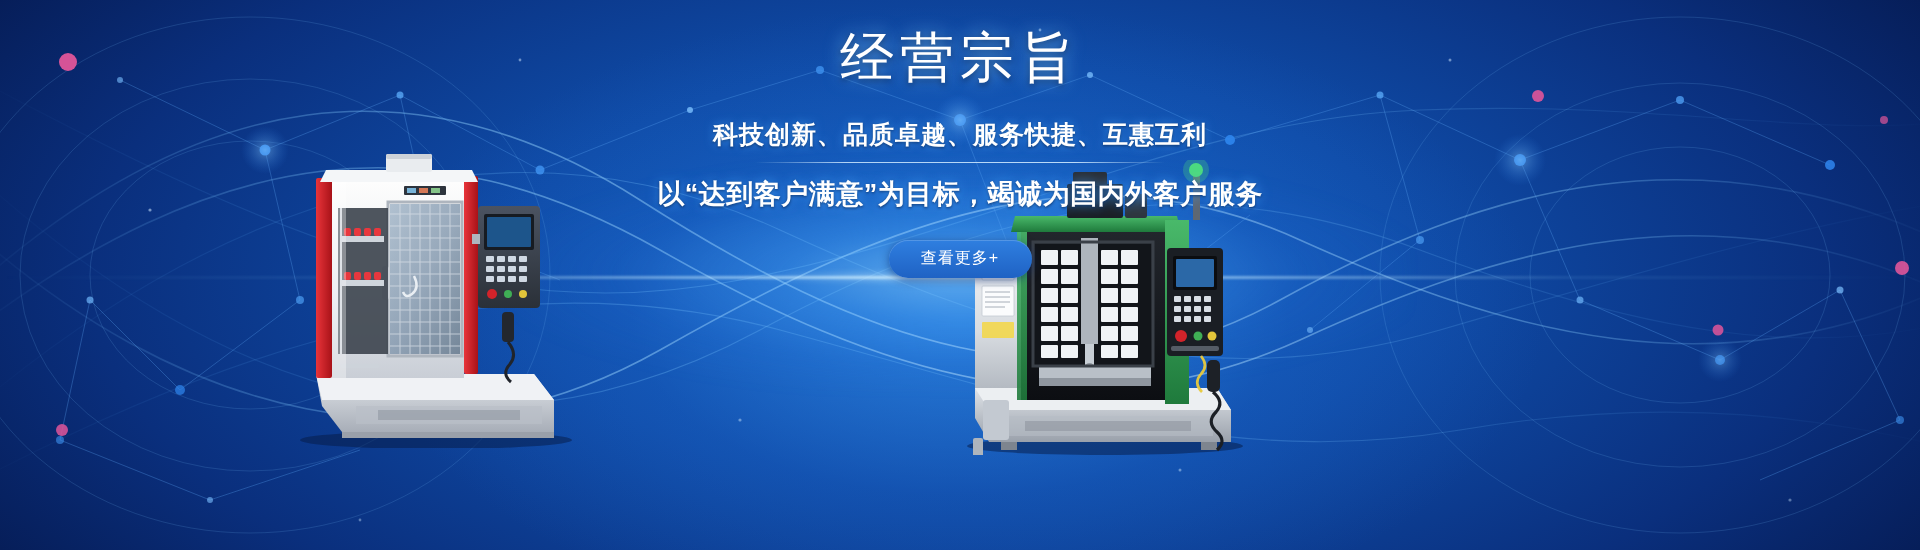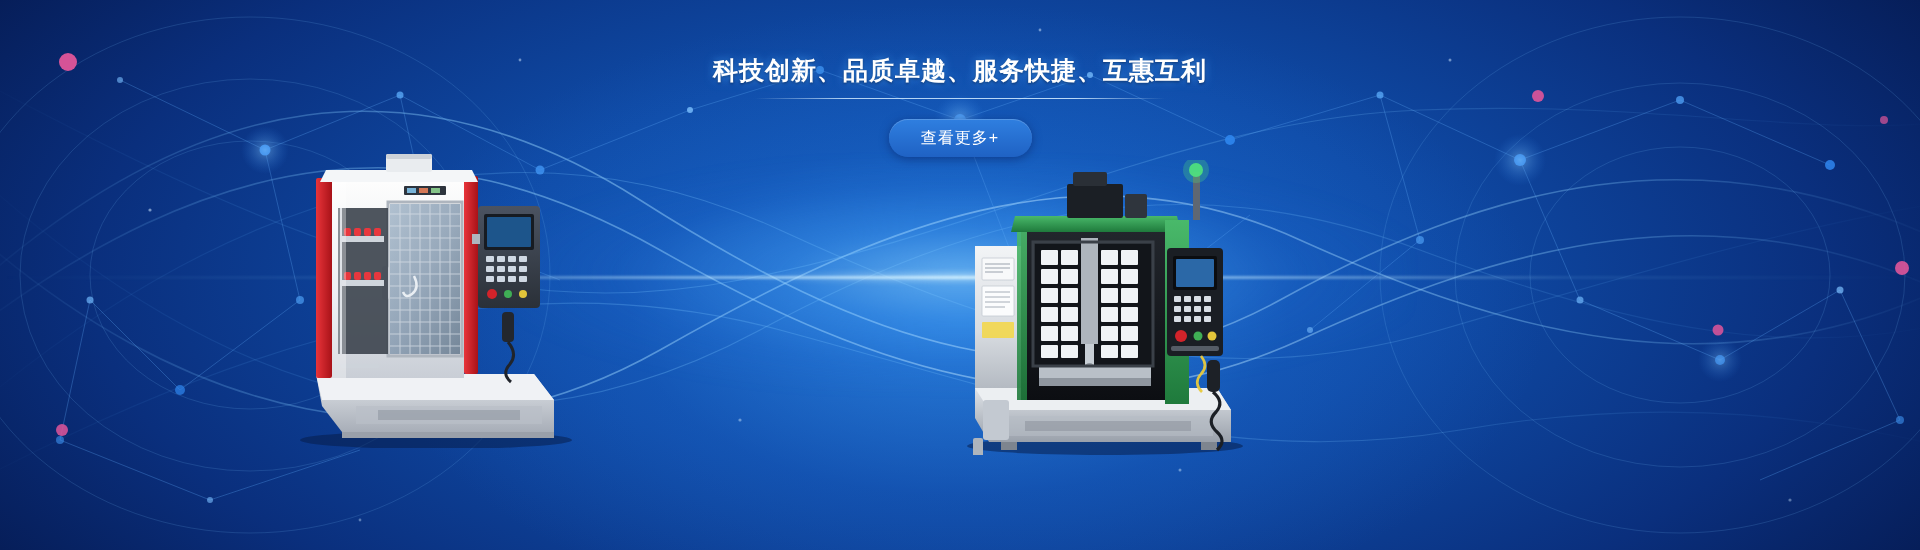--- a/index.html
+++ b/index.html
@@ -45,21 +45,21 @@
   }
   .divider{
     margin-top:11px;width:410px;height:1px;
     background:linear-gradient(90deg, rgba(190,225,255,0) 0%, rgba(205,232,255,0.85) 22%, rgba(205,232,255,0.9) 78%, rgba(190,225,255,0) 100%);
   }
   .tagline{
     margin-top:13px;font-size:27px;color:#ffffff;letter-spacing:0.5px;font-weight:700;
     text-shadow:0 0 12px rgba(60,150,240,0.95),0 1px 3px rgba(0,20,60,0.9);
   }
   .cta{
-    margin-top:20px;display:inline-flex;align-items:center;justify-content:center;
+    margin-top:28px;display:inline-flex;align-items:center;justify-content:center;
     width:143px;height:38px;border-radius:19px;border:none;cursor:pointer;
     background:linear-gradient(180deg,#2f7fe0 0%,#1f62c4 100%);
     color:#fff;font-size:16px;letter-spacing:1px;font-weight:400;
     box-shadow:0 2px 10px rgba(10,40,110,0.6), inset 0 1px 0 rgba(255,255,255,0.18);
     font-family:"Liberation Sans","DejaVu Sans",sans-serif;
     text-align:center;
   }
   .machine{position:absolute;}
   svg{display:block;}
 </style>
@@ -440,18 +440,20 @@
 
     <g stroke="#e8c93c" stroke-width="2.6" fill="none" opacity="0.95">
       <path d="M246,196 q8,10 0,18 q-8,9 1,18"></path>
     </g>
 
     <rect x="28" y="240" width="26" height="40" rx="3" fill="#c3c9d1"></rect>
     <rect x="18" y="278" width="10" height="22" rx="2" fill="#aeb5bd"></rect>
   </svg>
 
   <div class="content">
+    <h1 class="title">经营宗旨</h1>
     <div class="subtitle">科技创新、品质卓越、服务快捷、互惠互利</div>
     <div class="divider"></div>
+    <div class="tagline">以“达到客户满意”为目标，竭诚为国内外客户服务</div>
     <button class="cta">查看更多+</button>
   </div>
 
 </div>
 
 </body></html>

